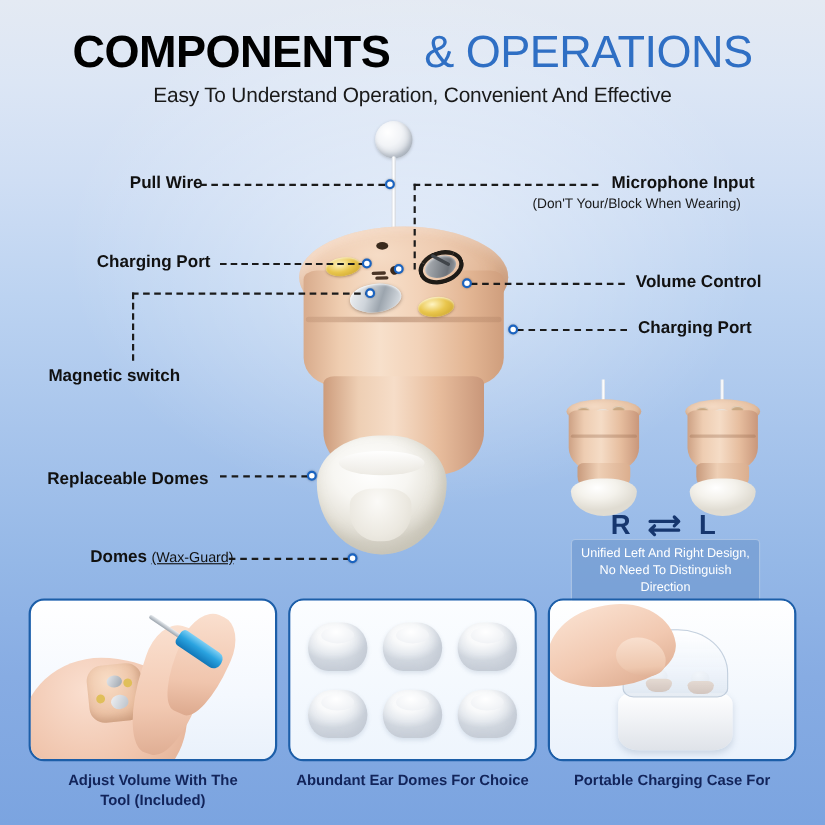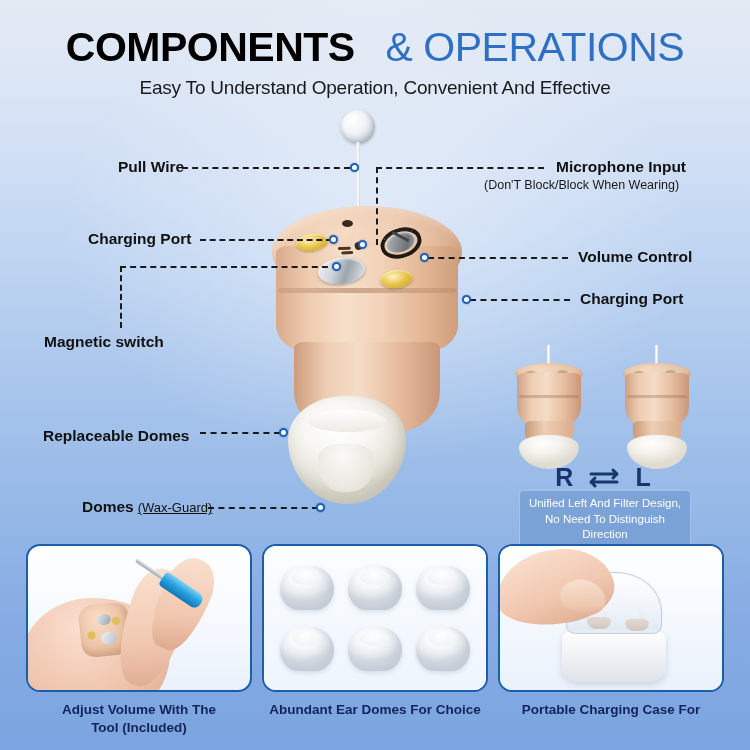--- a/index.html
+++ b/index.html
@@ -422,21 +422,21 @@
 <div class="callout" style="left:43px; top:427px;">
   <span>Replaceable Domes</span>
 </div>
 
 <div class="callout" style="left:82px; top:498px;">
   <span>Domes</span><span class="light" style="margin-left:4px;text-decoration:underline;">(Wax-Guard)</span>
 </div>
 
 <div class="callout" style="left:556px; top:158px; text-align:left;">
   <span>Microphone Input</span>
-  <span class="sub" style="margin-left:-72px;">(Don'T Block/Block When Wearing)</span>
+  <span class="sub" style="margin-left:-72px;">(Don'T Your/Block When Wearing)</span>
 </div>
 
 <div class="callout" style="left:578px; top:248px;text-align:center;">
   <span>Volume Control</span>
 </div>
 
 <div class="callout" style="left:580px; top:290px;">
   <span>Charging Port</span>
 </div>
 
@@ -470,21 +470,21 @@
   <div id="rl-row">
     <span class="rl-letter">R</span>
     <svg id="rl-arrows" viewBox="0 0 34 22">
       <path d="M4 7 H30 M26 3 L30 7 L26 11" fill="none" stroke="#16366e" stroke-width="3" stroke-linecap="round" stroke-linejoin="round"></path>
       <path d="M30 15 H4 M8 11 L4 15 L8 19" fill="none" stroke="#16366e" stroke-width="3" stroke-linecap="round" stroke-linejoin="round"></path>
     </svg>
     <span class="rl-letter">L</span>
   </div>
 
   <div id="rl-badge">
-    <div>Unified Left And Filter Design,</div>
+    <div>Unified Left And Right Design,</div>
     <div>No Need To Distinguish Direction</div>
   </div>
 </div>
 
 <div id="cards">
 
   <div class="card-wrap" style="left:26px;">
     <div class="card-img">
       <div class="hand" id="c1-palm"></div>
       <div id="c1-device">

